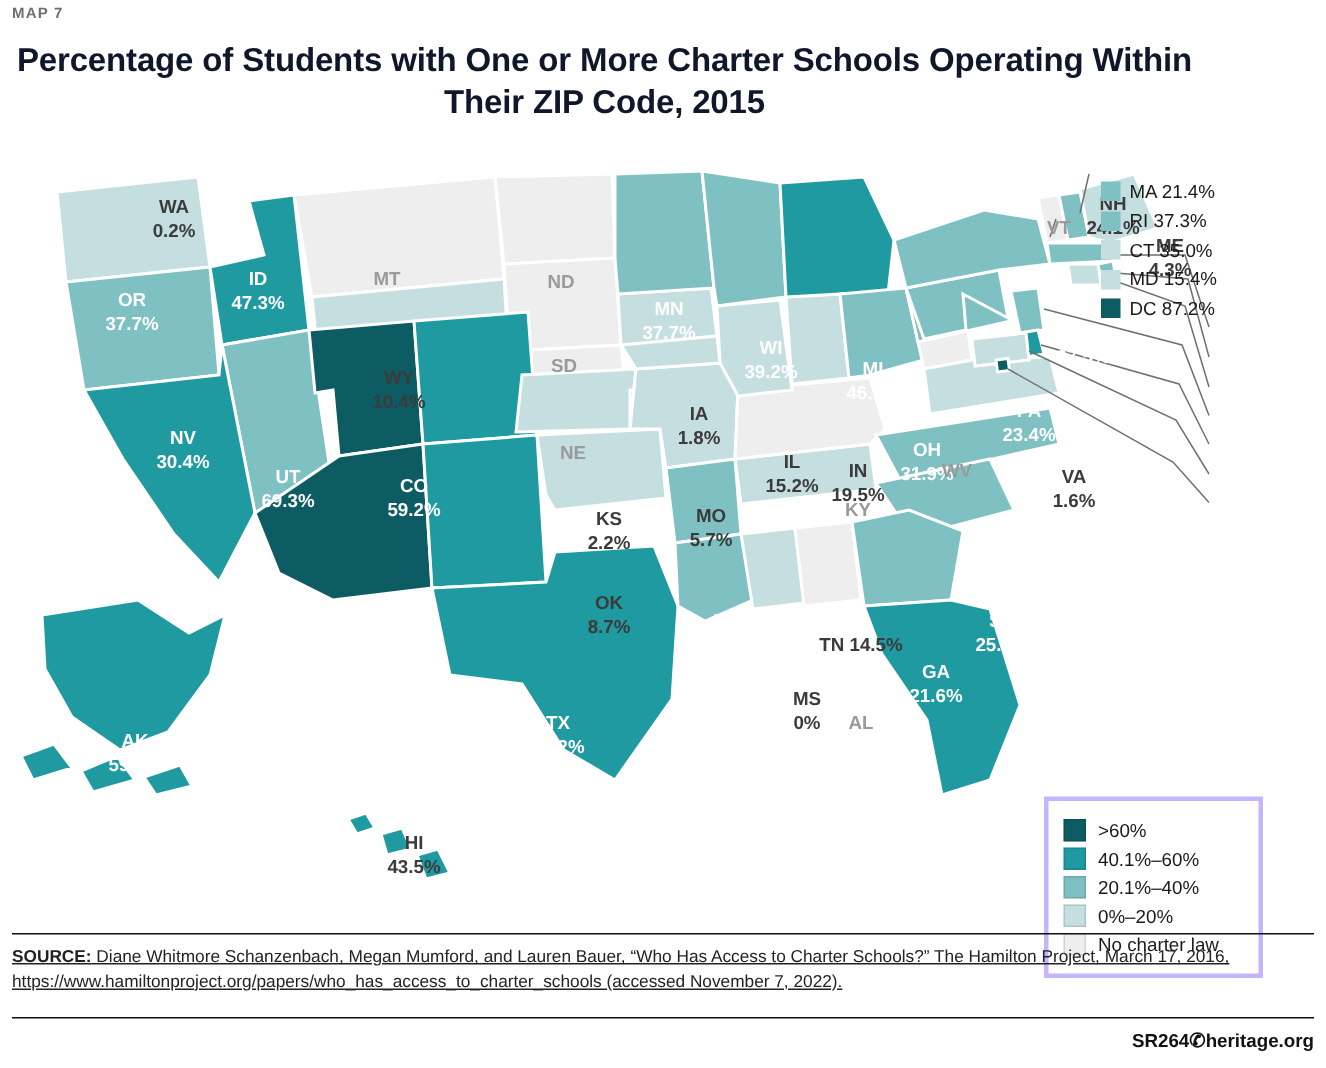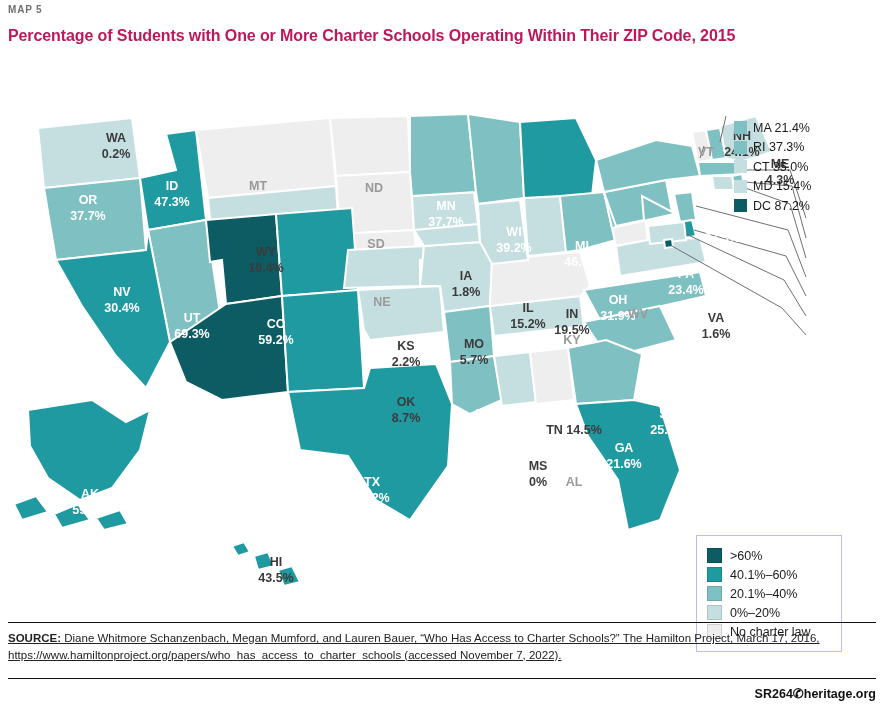--- a/index.html
+++ b/index.html
@@ -14,42 +14,42 @@
   }
   .page { position: relative; width: 884px; height: 712px; }
 
   .maplabel {
     position: absolute; left: 8px; top: 4px;
     font-size: 10px; font-weight: bold; letter-spacing: .08em;
     color: #6f6f6f;
   }
   .title {
     position: absolute; left: 8px; top: 26px; width: 790px;
-    font-size: 16px; font-weight: bold; line-height: 1.28;
-    color: #be185d; letter-spacing: -0.1px;
+    font-size: 22px; font-weight: bold; line-height: 1.28;
+    color: #0f172a; letter-spacing: -0.1px; text-align: center;
   }
 
   .mapwrap {
     position: absolute; left: 0px; top: 100px; width: 884px; height: 520px; text-align: center;
   }
   svg.usmap { display:block; }
 
   .stlabel {
     font-family: "Liberation Sans", sans-serif;
     font-size: 12.5px; font-weight: bold; text-anchor: middle;
     fill: #ffffff;
   }
   .stlabel.ondark { fill: #ffffff; }
   .stlabel.light { fill: #3b3b3b; }
   .stlabel.nolaw { fill: #9a9a9a; }
   .calloutline { stroke: #6f6f6f; stroke-width: 1; fill: none; }
 
   .legendbox {
     position: absolute; right: 42px; bottom: 60px;
-    background: #ffffff; border: 1px solid #c4b5fd;
+    background: #ffffff; border: 3px solid #c4b5fd;
     padding: 8px 12px 8px 10px;
     width: 146px;
   }
   .legend-row { display: flex; align-items: center; margin: 4px 0; }
   .legend-swatch { width: 15px; height: 15px; margin-right: 8px; border: 1px solid rgba(0,0,0,.12); flex: 0 0 auto; }
   .legend-text { font-size: 12.5px; color: #1a1a1a; white-space: nowrap; }
 
   .callout-list {
     position: absolute; right: 20px; top: 118px; width: 130px;
   }
@@ -73,21 +73,21 @@
     font-size: 12.5px; font-weight: bold; color: #111;
     display: flex; align-items: center; 
   }
   .footer .phone { font-size: 13px; }
 </style>
 </head>
 <body>
 
 <div class="page">
 
-  <div class="maplabel">MAP 5</div>
+  <div class="maplabel">MAP 7</div>
   <div class="title">Percentage of Students with One or More Charter Schools Operating Within Their ZIP Code, 2015</div>
 
   <div class="mapwrap">
     <svg class="usmap" width="884" height="520" viewBox="0 0 884 520">
       <g stroke="#ffffff" stroke-width="2">
 
         <path fill="#c5dfe1" d="M38,28 L132,18 L140,78 L44,88 Z"></path>
 
         <path fill="#7fc0c2" d="M44,88 L140,78 L146,150 L56,160 Z"></path>
 

